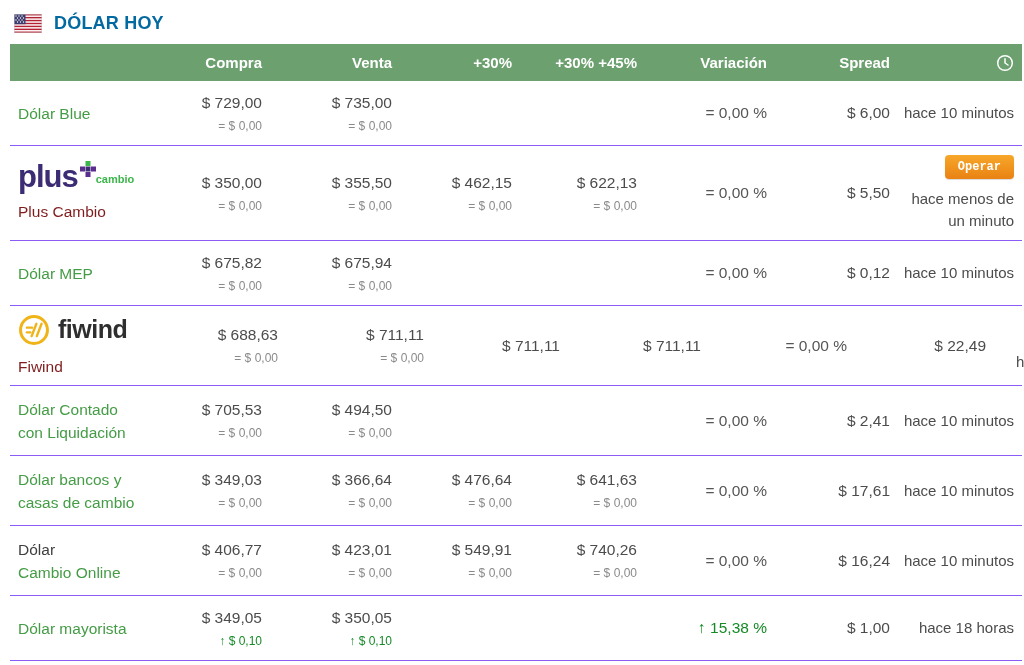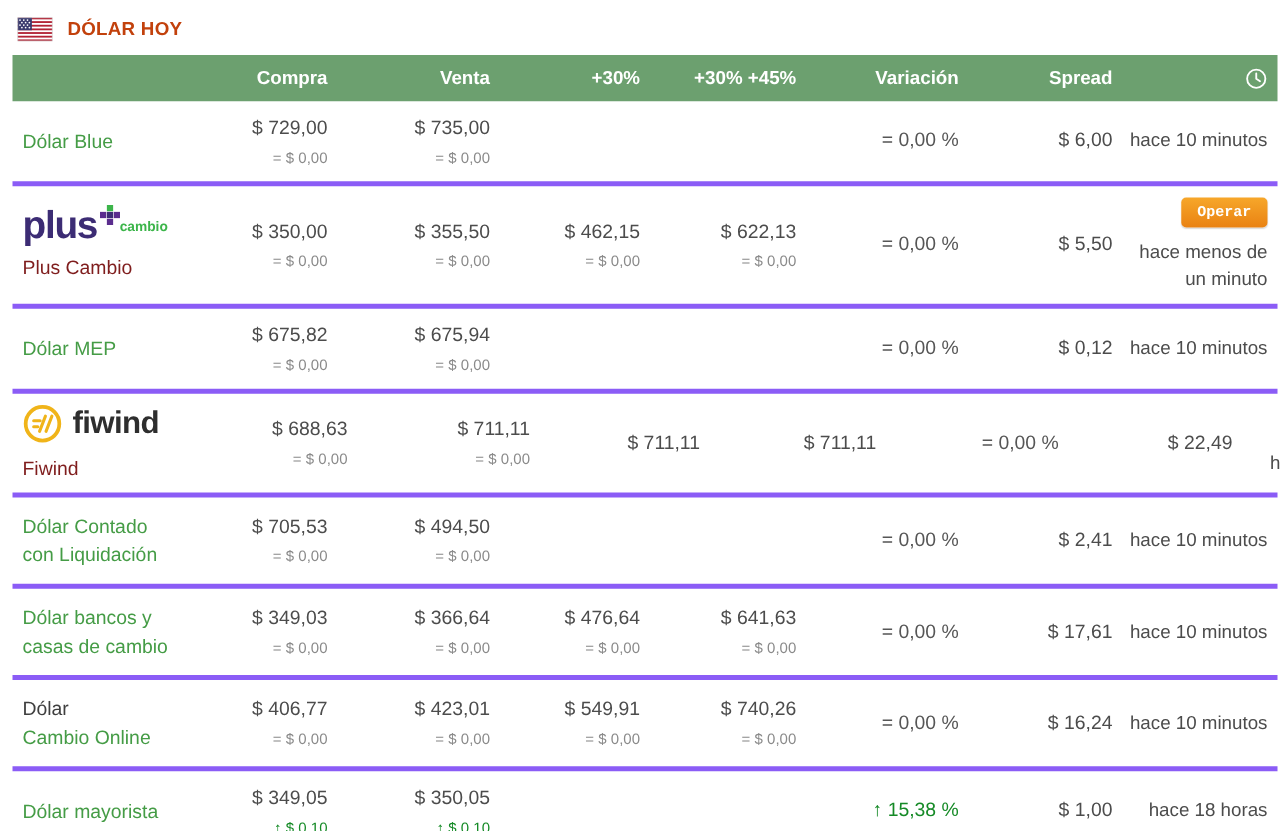--- a/index.html
+++ b/index.html
@@ -3,33 +3,33 @@
 <meta charset="utf-8">
 <style>
   html,body{margin:0;padding:0;background:#ffffff;}
   body{width:1024px;height:665px;overflow:hidden;
        font-family:"Liberation Sans","DejaVu Sans",sans-serif;color:#4c4c4c;}
   .wrap{margin:6px 2px 0 10px;width:1012px;}
 
   
   .titlebar{display:flex;align-items:center;gap:12px;height:34px;margin-left:4px;}
   .flag{width:28px;height:19px;display:block;}
-  .page-title{font-size:15px;font-weight:bold;color:#c2410c;letter-spacing:.2px;}
+  .page-title{font-size:18px;font-weight:bold;color:#0369a1;letter-spacing:.2px;}
 
   
   .grid{display:grid;grid-template-columns:165px 95px 130px 120px 125px 130px 123px 124px;}
 
   
   .thead{background:#6ca06f;height:37px;align-items:center;margin-top:4px;}
   .th{color:#fff;font-weight:bold;font-size:15px;text-align:right;padding-right:8px;white-space:nowrap;}
   .th.first{text-align:left;padding-left:8px;}
   .clockwrap{display:flex;justify-content:flex-end;padding-right:8px;}
 
   
-  .row{border-bottom:4px solid #8b5cf6;align-items:center;}
+  .row{border-bottom:1px solid #8b5cf6;align-items:center;}
   .r1{min-height:64px;} .r2{min-height:94px;} .r3{min-height:64px;} .r4{min-height:79px;gap:16px;}
   .r5{min-height:69px;} .r6{min-height:69px;} .r7{min-height:69px;} .r8{min-height:64px;}
 
   .cell{display:flex;flex-direction:column;justify-content:center;}
   .namecell{padding-left:8px;align-items:flex-start;font-size:15.5px;line-height:23px;}
   .link{color:#459c46;text-decoration:none;cursor:pointer;}
   .plainname{color:#3f3f3f;}
   .num{align-items:flex-end;padding-right:8px;text-align:right;}
   .val{font-size:15.5px;color:#4c4c4c;white-space:nowrap;}
   .sub{font-size:12px;color:#8a8a8a;margin-top:7px;white-space:nowrap;}

